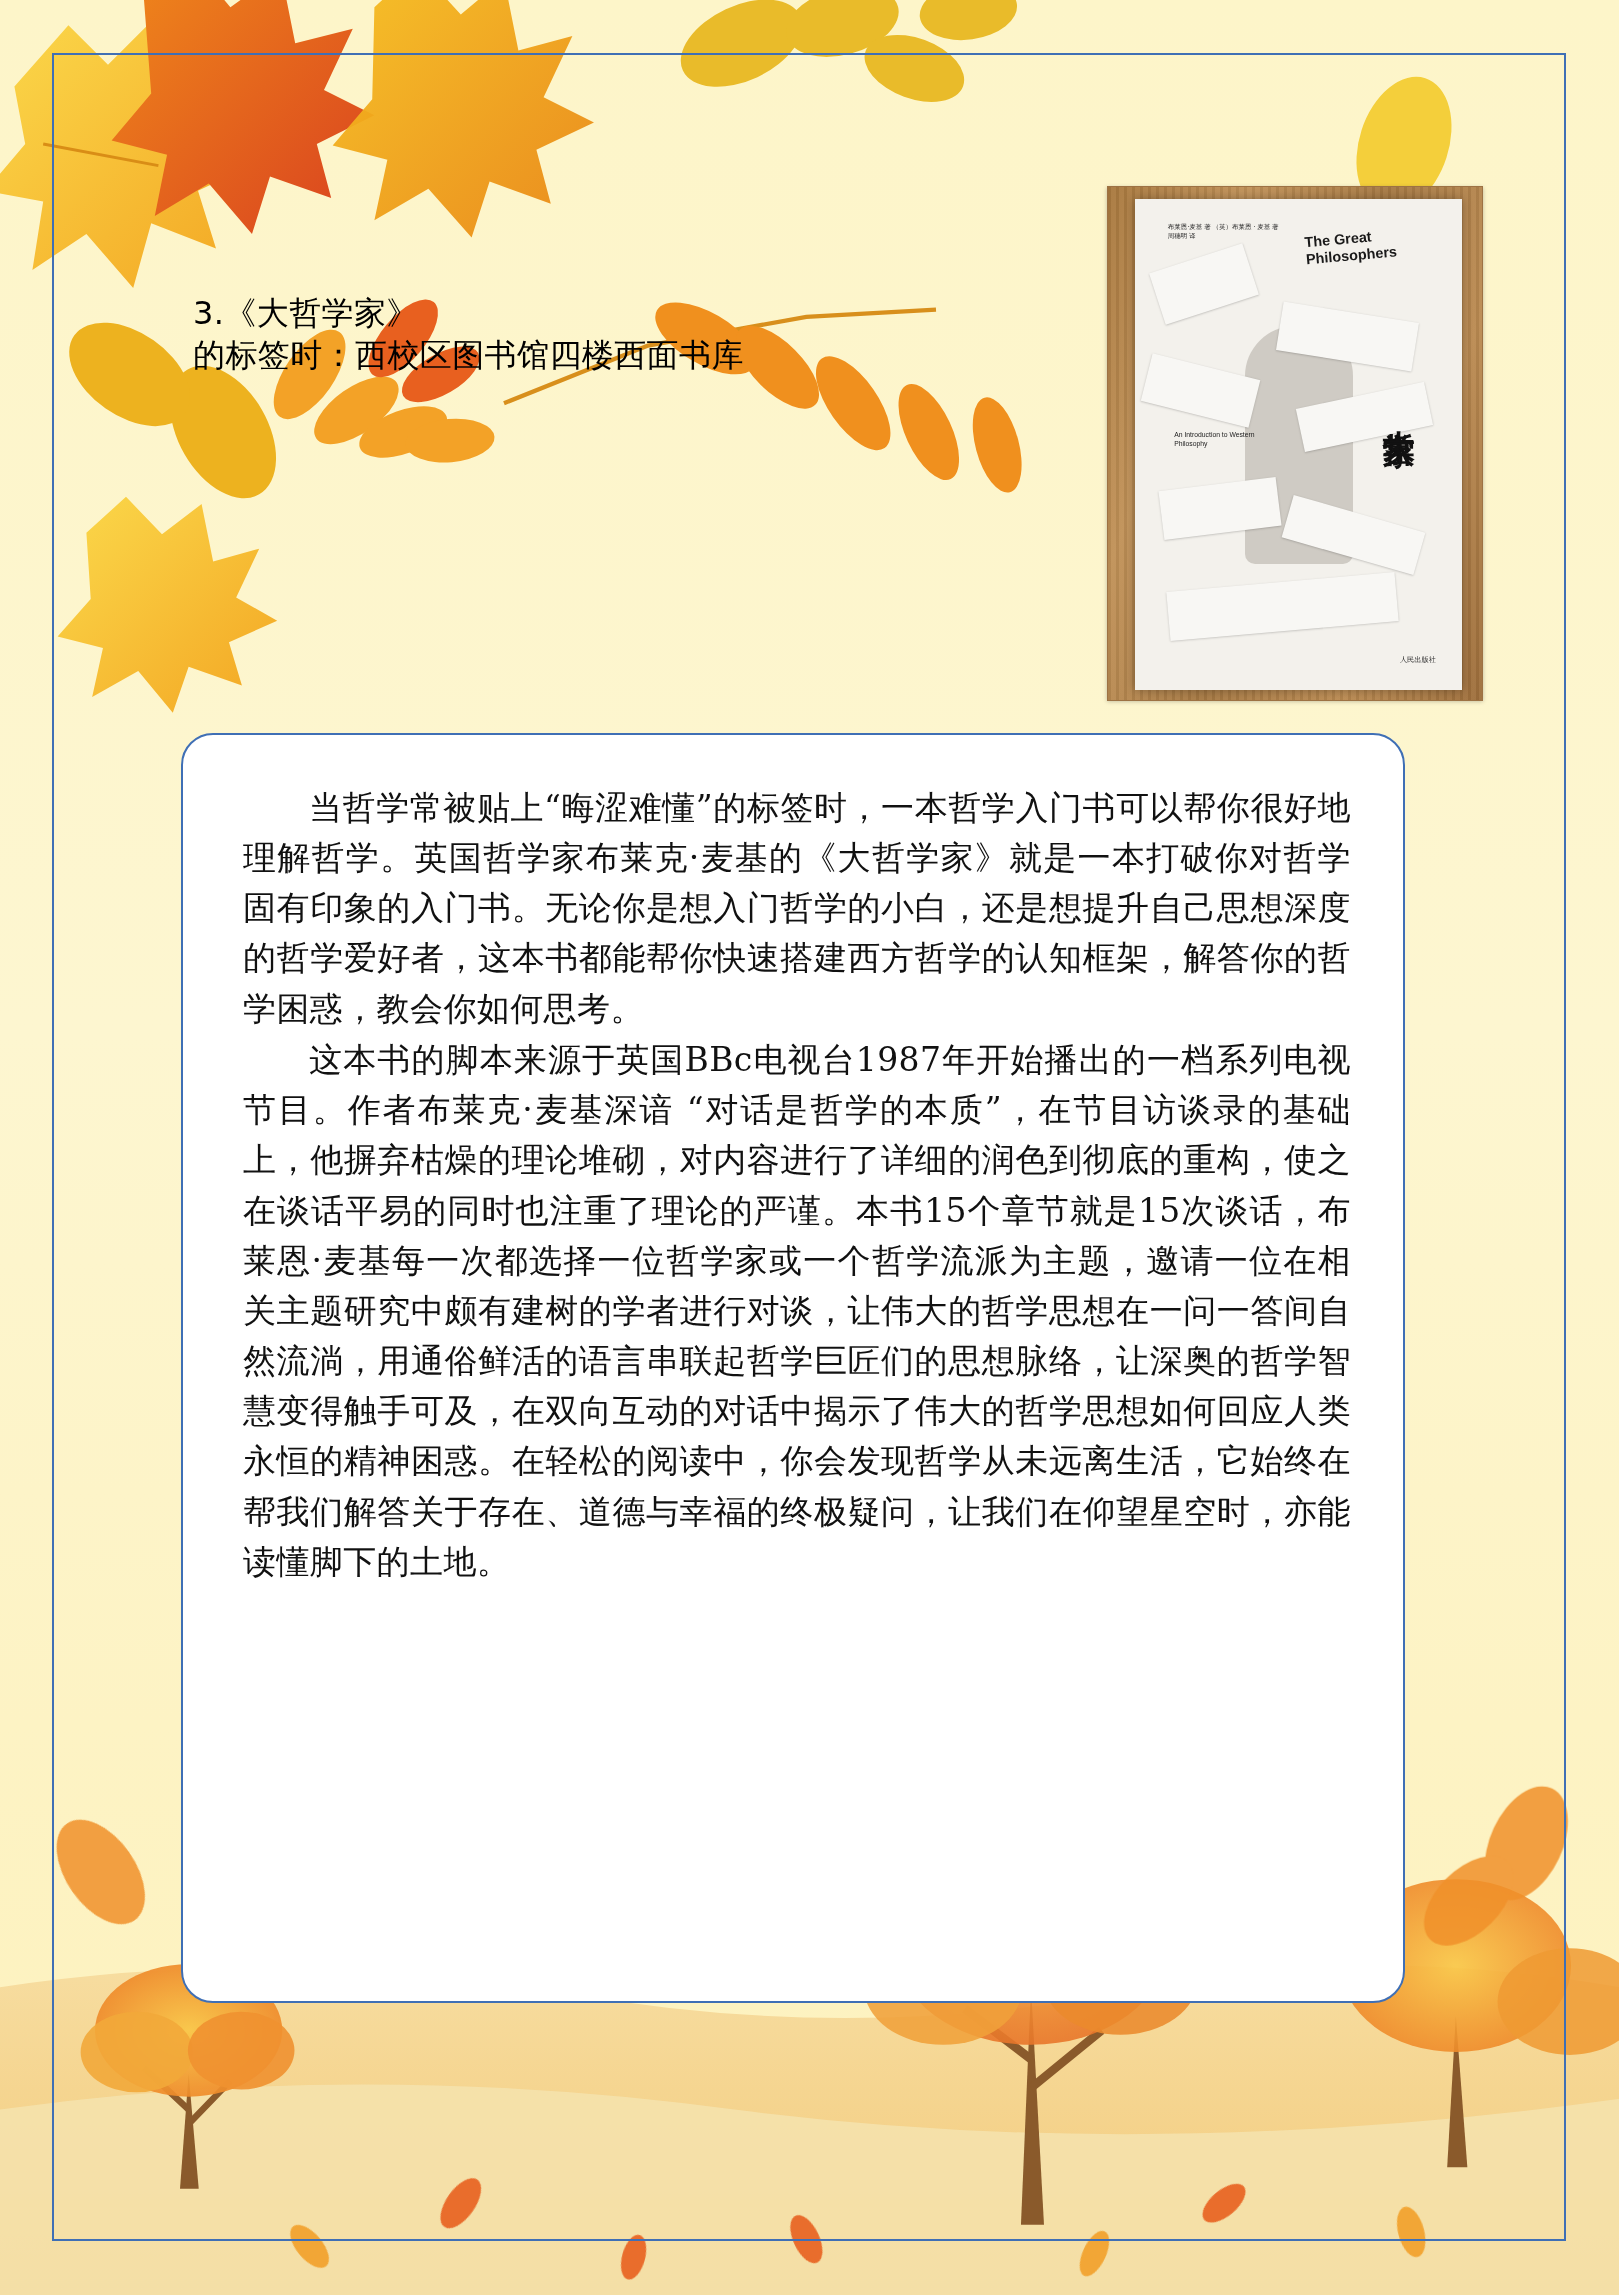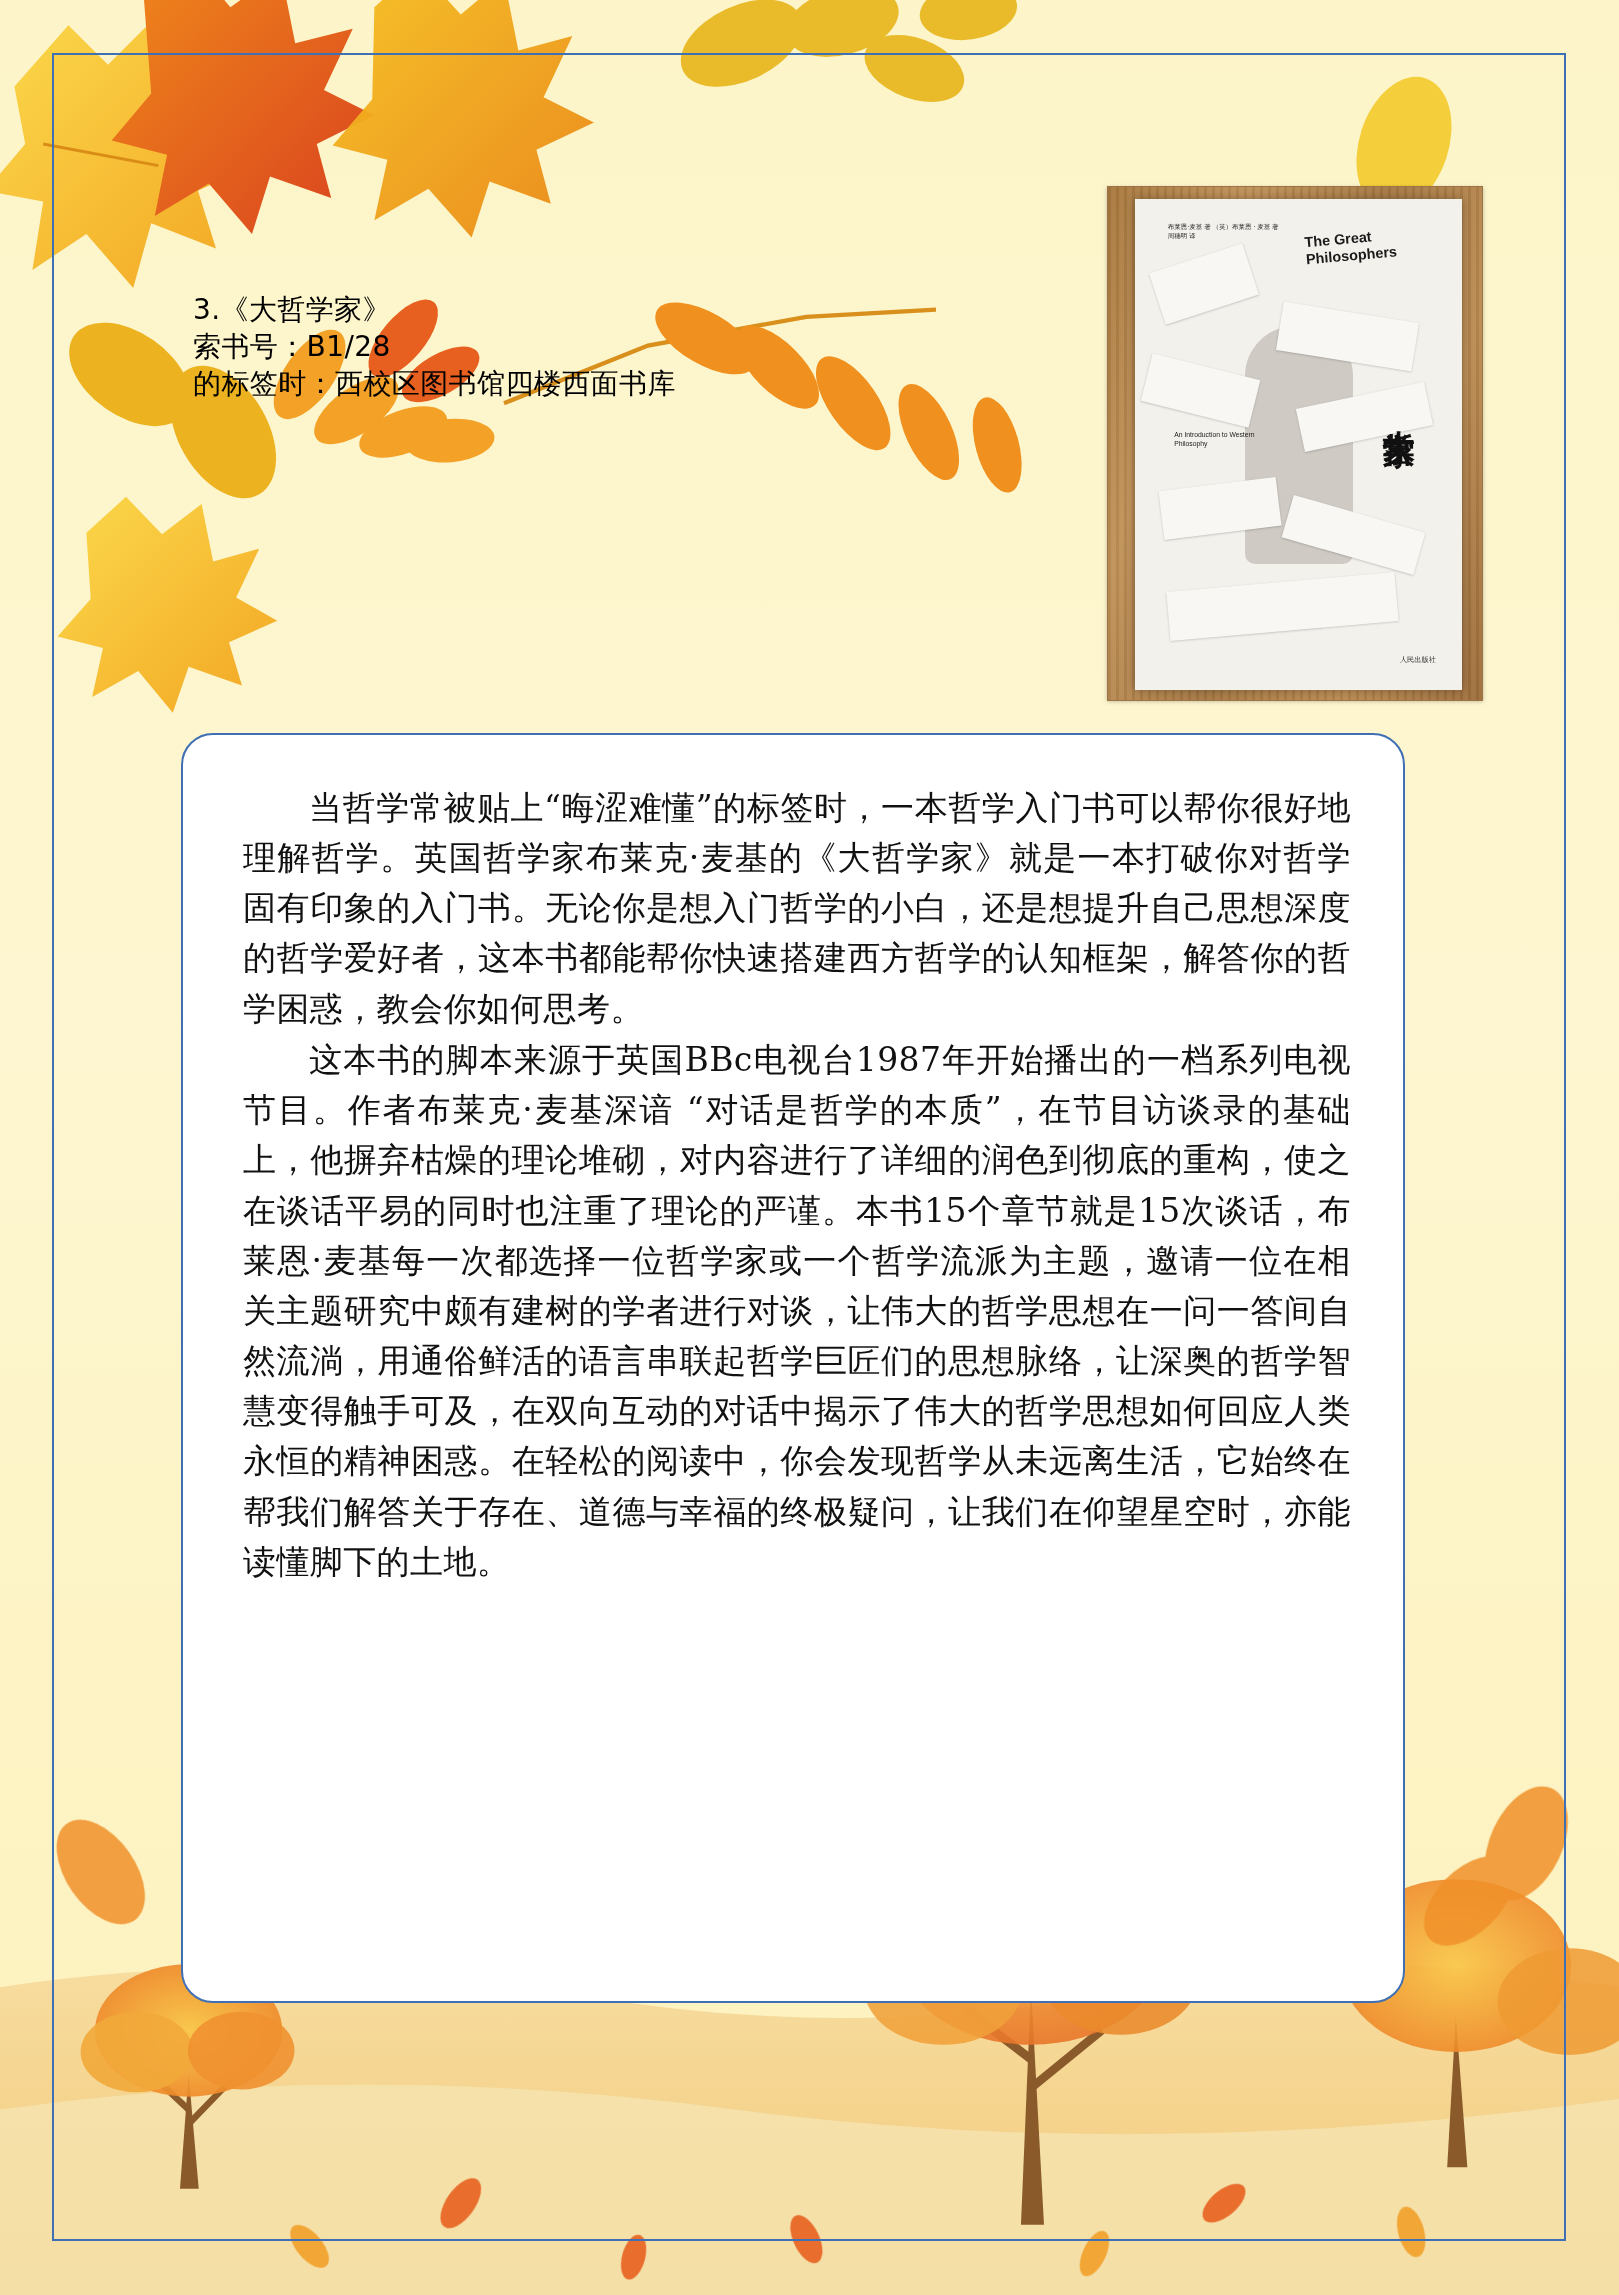--- a/index.html
+++ b/index.html
@@ -44,21 +44,21 @@
   
   .header-block {
     position: absolute;
     left: 193px;
     top: 292px;
     width: 777px;
     z-index: 6;
   }
   .header-line {
     font-family: "DejaVu Sans", sans-serif;
-    font-size: 28px;
+    font-size: 32px;
     line-height: 1.32;
     color: #000;
     letter-spacing: 0.4px;
     white-space: pre-wrap;
   }
 
   
   .book-cover {
     position: absolute;
     left: 1107px;
@@ -315,21 +315,20 @@
         <ellipse cx="2040" cy="2640" rx="44" ry="76" transform="rotate(45 2040 2640)"></ellipse>
         <ellipse cx="140" cy="2600" rx="48" ry="82" transform="rotate(-35 140 2600)"></ellipse>
       </g>
     </g>
   </svg>
 
   <div class="frame"></div>
 
   <div class="header-block">
     <div class="header-line">3.《大哲学家》</div>
-    <div class="header-line">索书号：B1/28</div>
     <div class="header-line">的标签时：西校区图书馆四楼西面书库</div>
   </div>
 
   <div class="book-cover">
     <div class="cover-wood"></div>
     <div class="cover-inner">
       <div class="tape" style="left:6%;  top:12%; width:30%; height:11%; transform:rotate(-18deg);"></div>
       <div class="tape" style="left:44%; top:23%; width:42%; height:10%; transform:rotate(9deg);"></div>
       <div class="tape" style="left:3%;  top:34%; width:34%; height:10%; transform:rotate(14deg);"></div>
       <div class="tape" style="left:50%; top:40%; width:40%; height:9%;  transform:rotate(-12deg);"></div>

